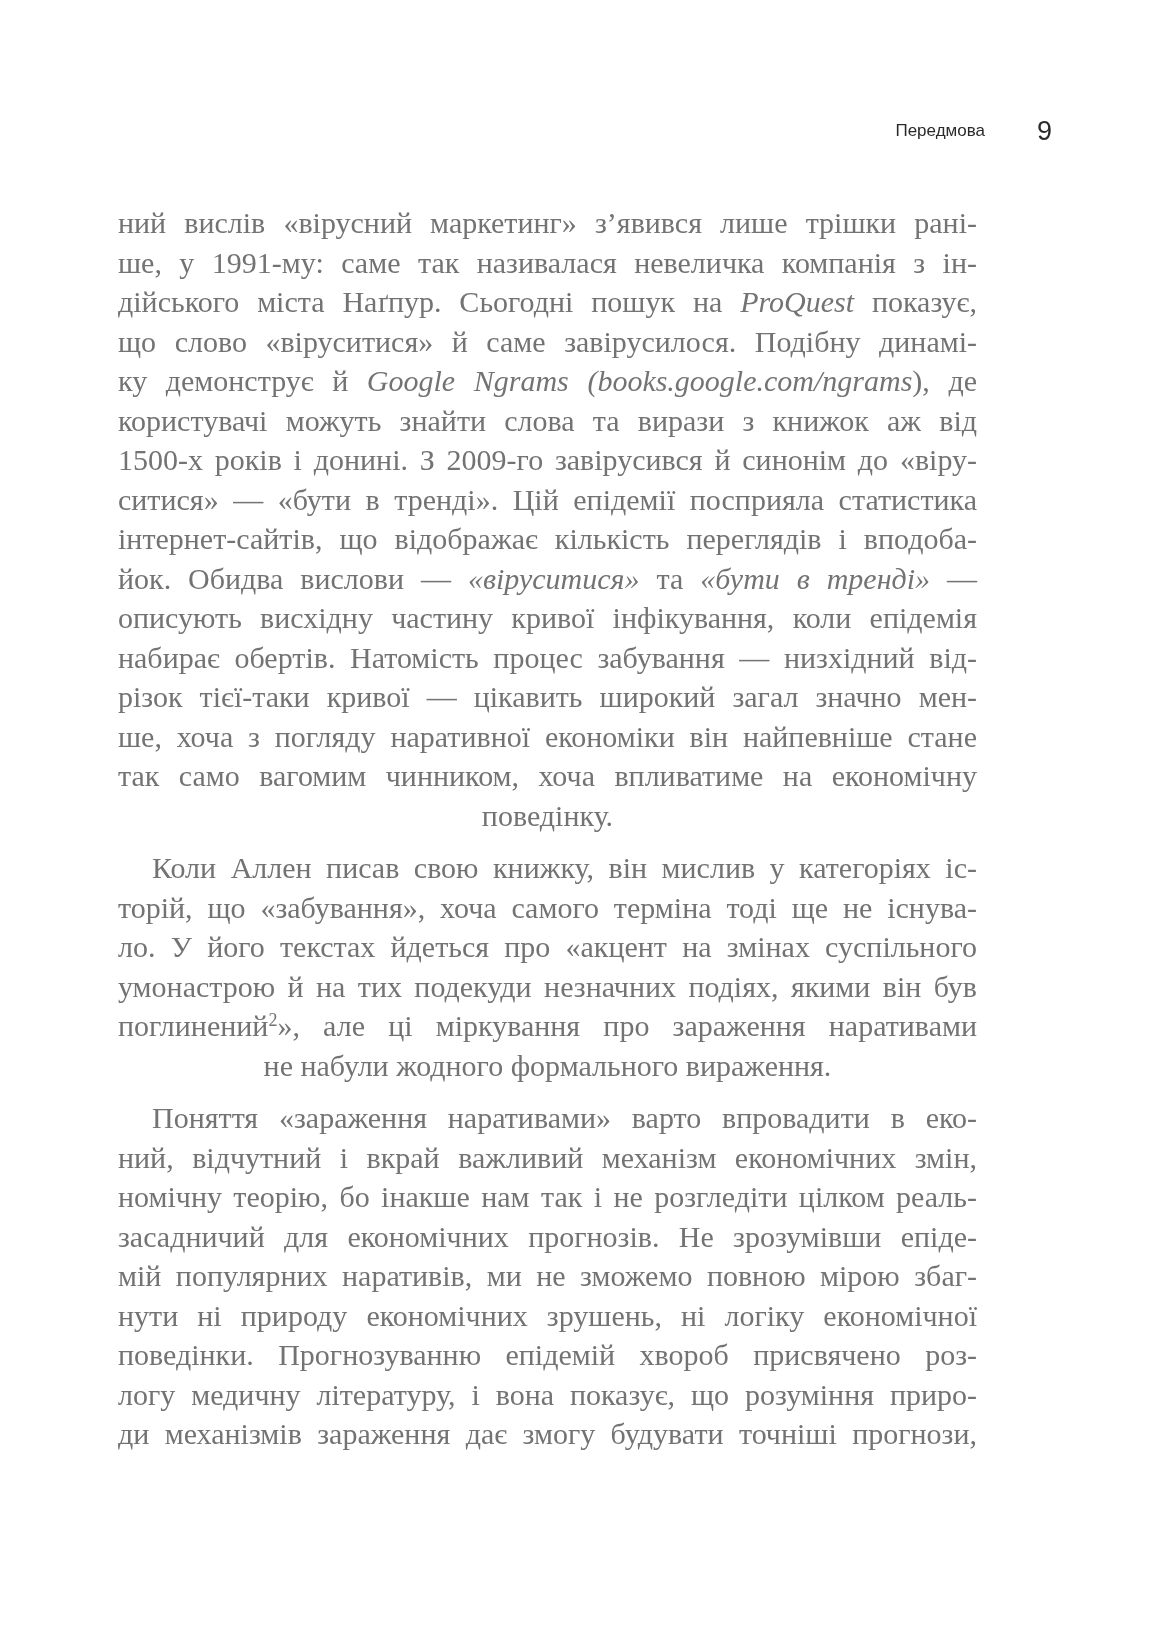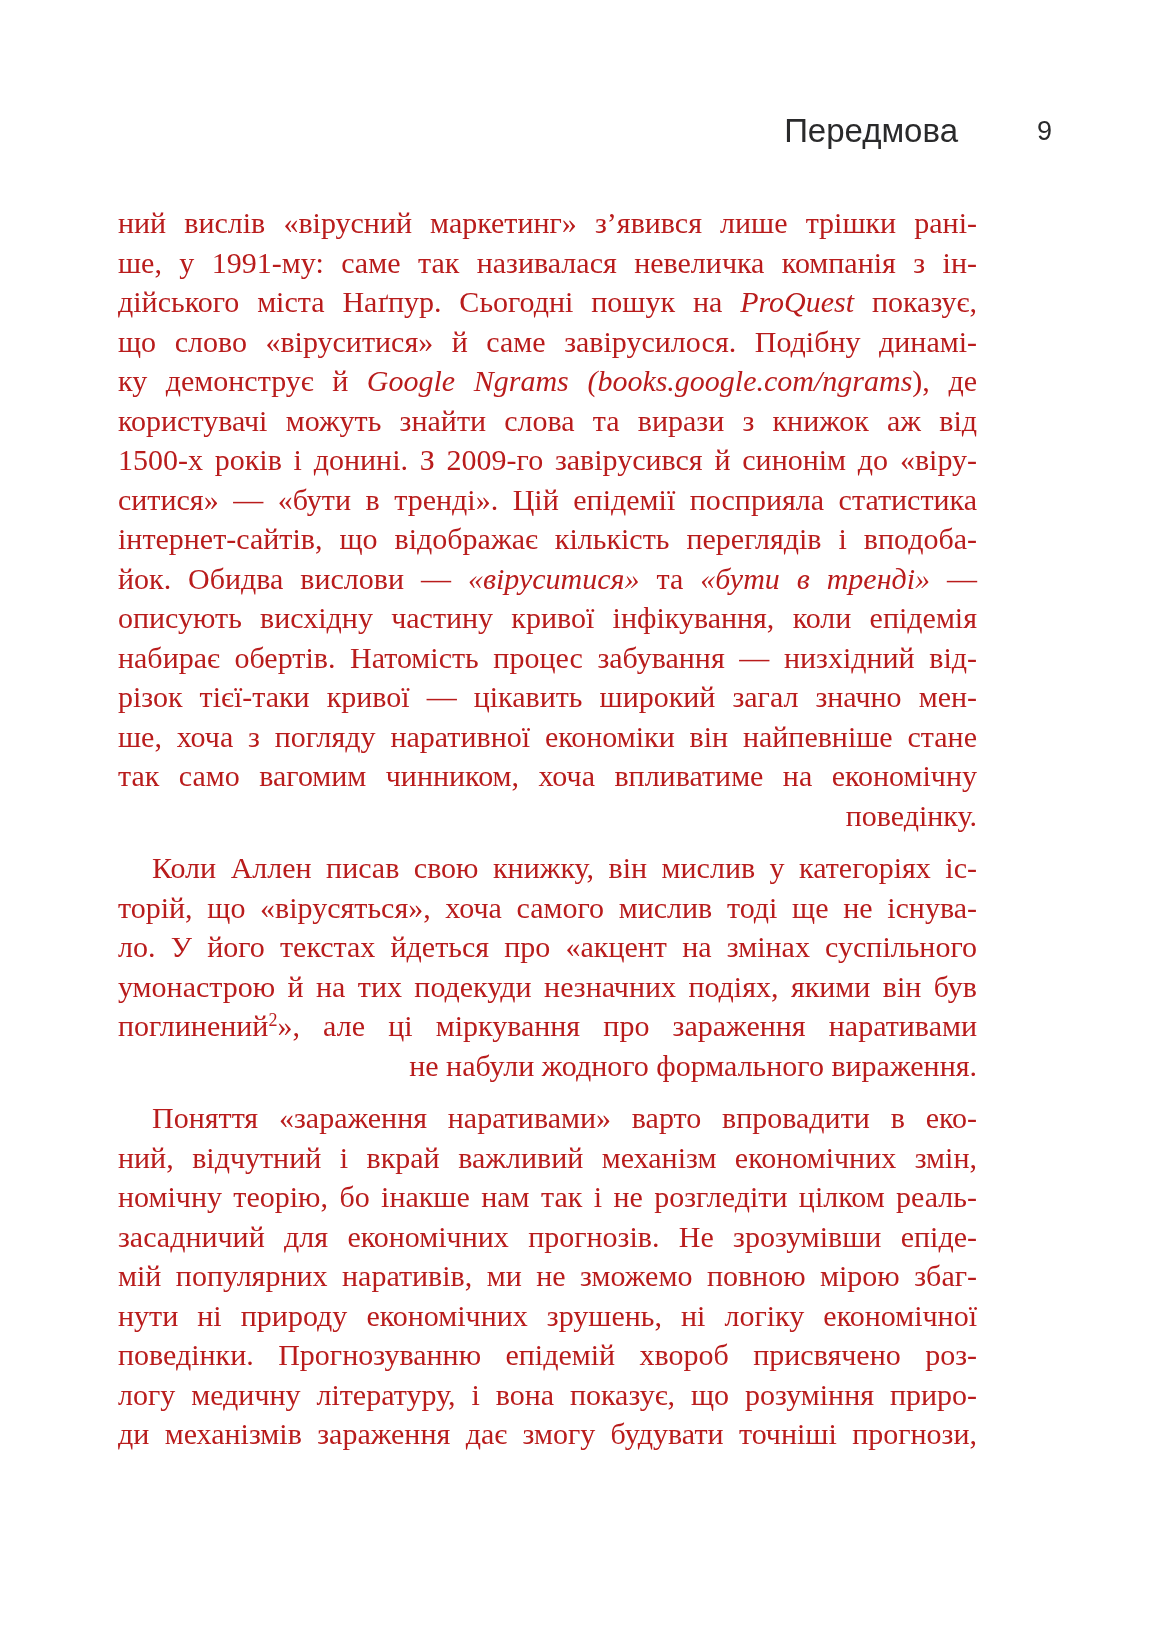--- a/index.html
+++ b/index.html
@@ -7,47 +7,47 @@
   .page {
     position: relative;
     width: 1166px;
     height: 1630px;
     background: #ffffff;
     overflow: hidden;
   }
   .running-head {
     position: absolute;
     top: 116px;
-    right: 208px;
+    right: 181px;
     font-family: "Liberation Sans", sans-serif;
-    font-size: 33px;
+    font-size: 17px;
     line-height: 30px;
     color: #2a2a2b;
   }
   .page-num {
     position: absolute;
     top: 116px;
     right: 114px;
     font-family: "Liberation Sans", sans-serif;
     font-size: 27px;
     line-height: 30px;
     color: #2a2a2b;
   }
   .text-block {
     position: absolute;
     left: 118px;
     top: 203px;
     width: 859px;
     font-family: "Liberation Serif", serif;
     font-size: 30px;
     line-height: 39.5px;
-    color: #b91c1c;
+    color: #737373;
   }
   .para { margin: 0; padding: 0; }
-  .line { text-align: right; }
+  .line { text-align: center; }
   .line.j { text-align: justify; text-align-last: justify; }
   .line.ind { text-indent: 34px; margin-top: 13px; }
   .line i { font-style: italic; }
   .sup {
     font-size: 18px;
     line-height: 0;
     position: relative;
     top: -10px;
   }
 </style>
@@ -71,21 +71,21 @@
         <div class="line j"><span>йок. Обидва вислови — </span><i>«віруситися»</i><span> та </span><i>«бути в тренді»</i><span> —</span></div>
         <div class="line j"><span>описують висхідну частину кривої інфікування, коли епідемія</span></div>
         <div class="line j"><span>набирає обертів. Натомість процес забування — низхідний від-</span></div>
         <div class="line j"><span>різок тієї-таки кривої — цікавить широкий загал значно мен-</span></div>
         <div class="line j"><span>ше, хоча з погляду наративної економіки він найпевніше стане</span></div>
         <div class="line j"><span>так само вагомим чинником, хоча впливатиме на економічну</span></div>
         <div class="line"><span>поведінку.</span></div>
       </div>
       <div class="para">
         <div class="line j ind"><span>Коли Аллен писав свою книжку, він мислив у категоріях іс-</span></div>
-        <div class="line j"><span>торій, що «вірусяться», хоча самого мислив тоді ще не існува-</span></div>
+        <div class="line j"><span>торій, що «забування», хоча самого терміна тоді ще не існува-</span></div>
         <div class="line j"><span>ло. У його текстах йдеться про «акцент на змінах суспільного</span></div>
         <div class="line j"><span>умонастрою й на тих подекуди незначних подіях, якими він був</span></div>
         <div class="line j"><span>поглинений</span><span class="sup">2</span><span>», але ці міркування про зараження наративами</span></div>
         <div class="line"><span>не набули жодного формального вираження.</span></div>
       </div>
       <div class="para">
         <div class="line j ind"><span>Поняття «зараження наративами» варто впровадити в еко-</span></div>
         <div class="line j"><span>ний, відчутний і вкрай важливий механізм економічних змін,</span></div>
         <div class="line j"><span>номічну теорію, бо інакше нам так і не розгледіти цілком реаль-</span></div>
         <div class="line j"><span>засадничий для економічних прогнозів. Не зрозумівши епіде-</span></div>

